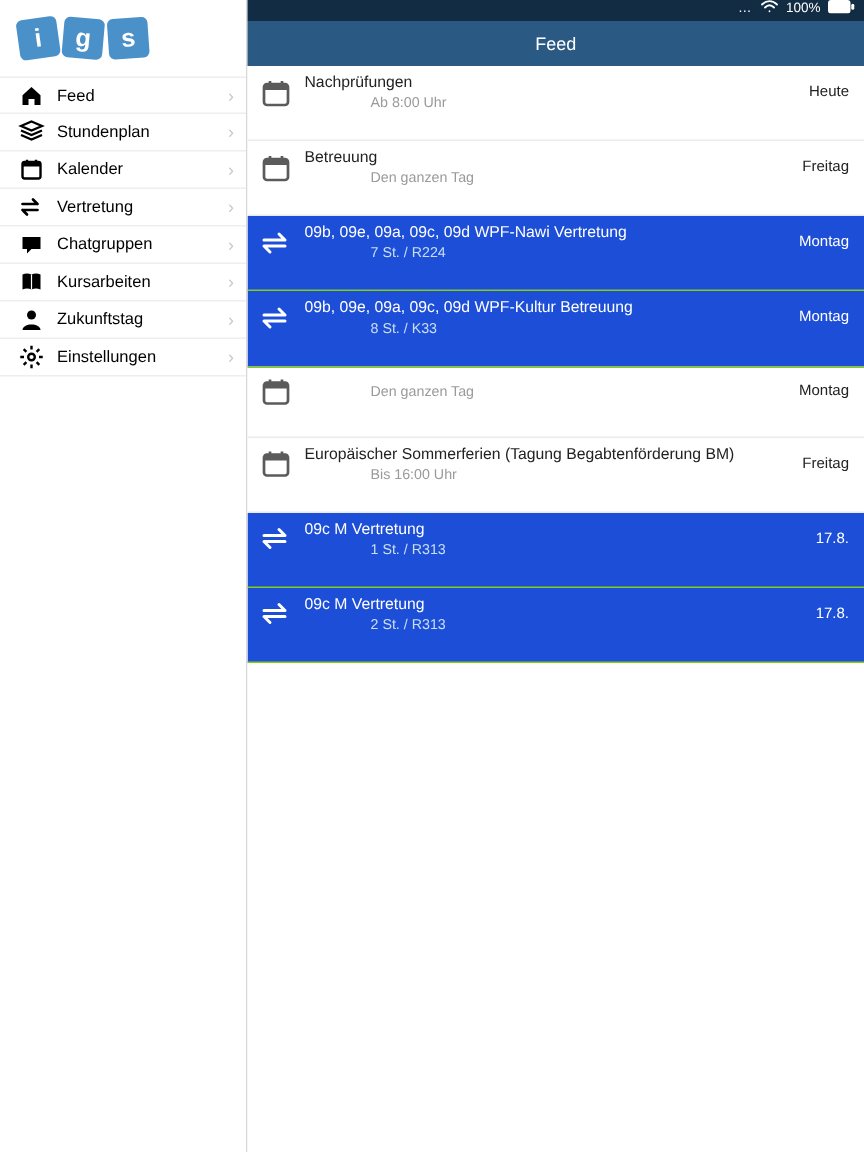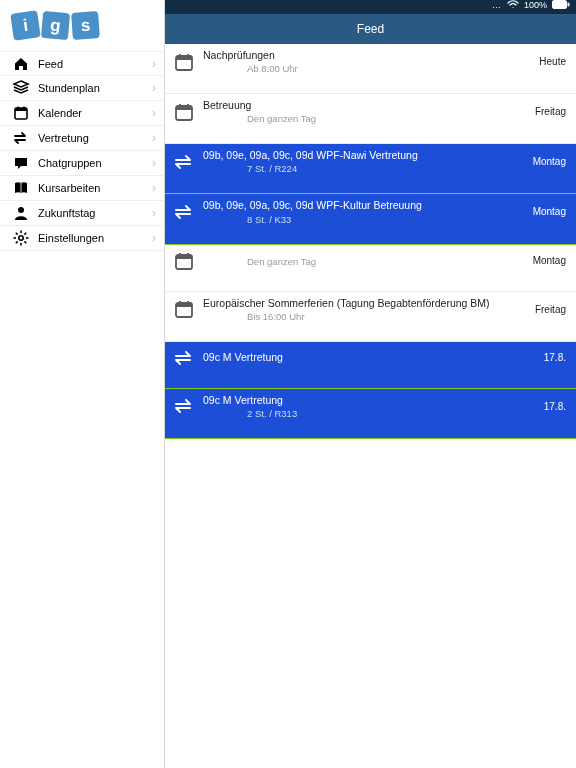--- a/index.html
+++ b/index.html
@@ -286,20 +286,21 @@
       </div>
 
       <div class="row sub-row">
         <span class="ricon">
             <svg width="22" height="22" viewBox="0 0 22 22">
               <use href="#ic-swap-lg"></use>
             </svg>
           </span>
         <div class="body">
           <div class="title">09c M Vertretung</div>
+          <div class="sub">1 St. / R313</div>
         </div>
         <div class="day">17.8.</div>
       </div>
 
       <div class="row sub-row">
         <span class="ricon">
             <svg width="22" height="22" viewBox="0 0 22 22">
               <use href="#ic-swap-lg"></use>
             </svg>
           </span>

